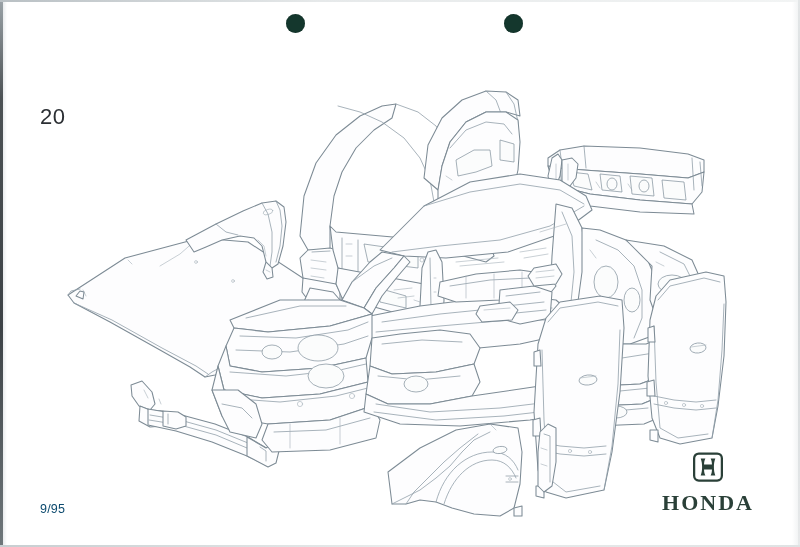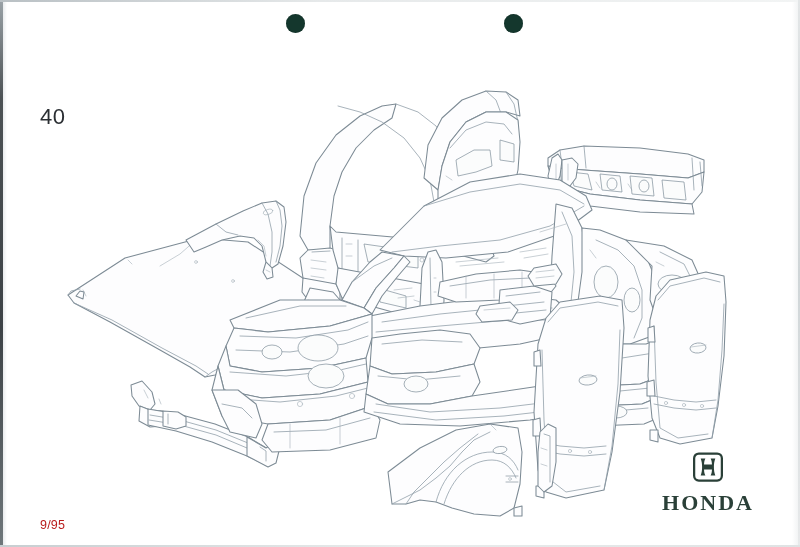--- a/index.html
+++ b/index.html
@@ -71,23 +71,22 @@
     color: #2b2f33;
     letter-spacing: .5px;
     font-family: "Liberation Sans", sans-serif;
   }
 
   #revision-date {
     position: absolute;
     left: 40px;
     top: 502px;
     font-size: 12.5px;
-    color: #b91c1c;
+    color: #0c4a6e;
     letter-spacing: .2px;
-    margin-top: 16px;
   }
 
   #brand-mark {
     position: absolute;
     left: 648px;
     top: 452px;
     width: 120px;
     height: 62px;
     display: flex;
     flex-direction: column;
@@ -146,21 +145,21 @@
 
   <div id="paper"></div>
   <div id="scan-edge-left"></div>
   <div id="scan-edge-top"></div>
   <div id="scan-edge-right"></div>
   <div id="scan-edge-bottom"></div>
 
   <div class="punch-hole" id="punch-hole-left"></div>
   <div class="punch-hole" id="punch-hole-right"></div>
 
-  <div id="page-number">40</div>
+  <div id="page-number">20</div>
   <div id="revision-date">9/95</div>
 
   <svg id="technical-illustration" viewBox="0 0 800 547">
 
     <g>
       <path class="part-outline" d="M131,385 L142,381 L152,392 L155,404 L150,410 L139,406 L132,396 Z"></path>
       <path class="part-outline" d="M140,406 L150,410 L163,411 L163,426 L150,427 L139,421 Z"></path>
       <path class="part-outline" d="M148,409 L178,414 L215,424 L248,437 L268,449 L268,466 L247,456 L212,442 L176,431 L148,425 Z"></path>
       <path class="part-detail" d="M150,415 L180,420 L216,430 L248,443 L266,453"></path>
       <path class="part-detail" d="M149,420 L180,425 L216,435 L247,448"></path>

